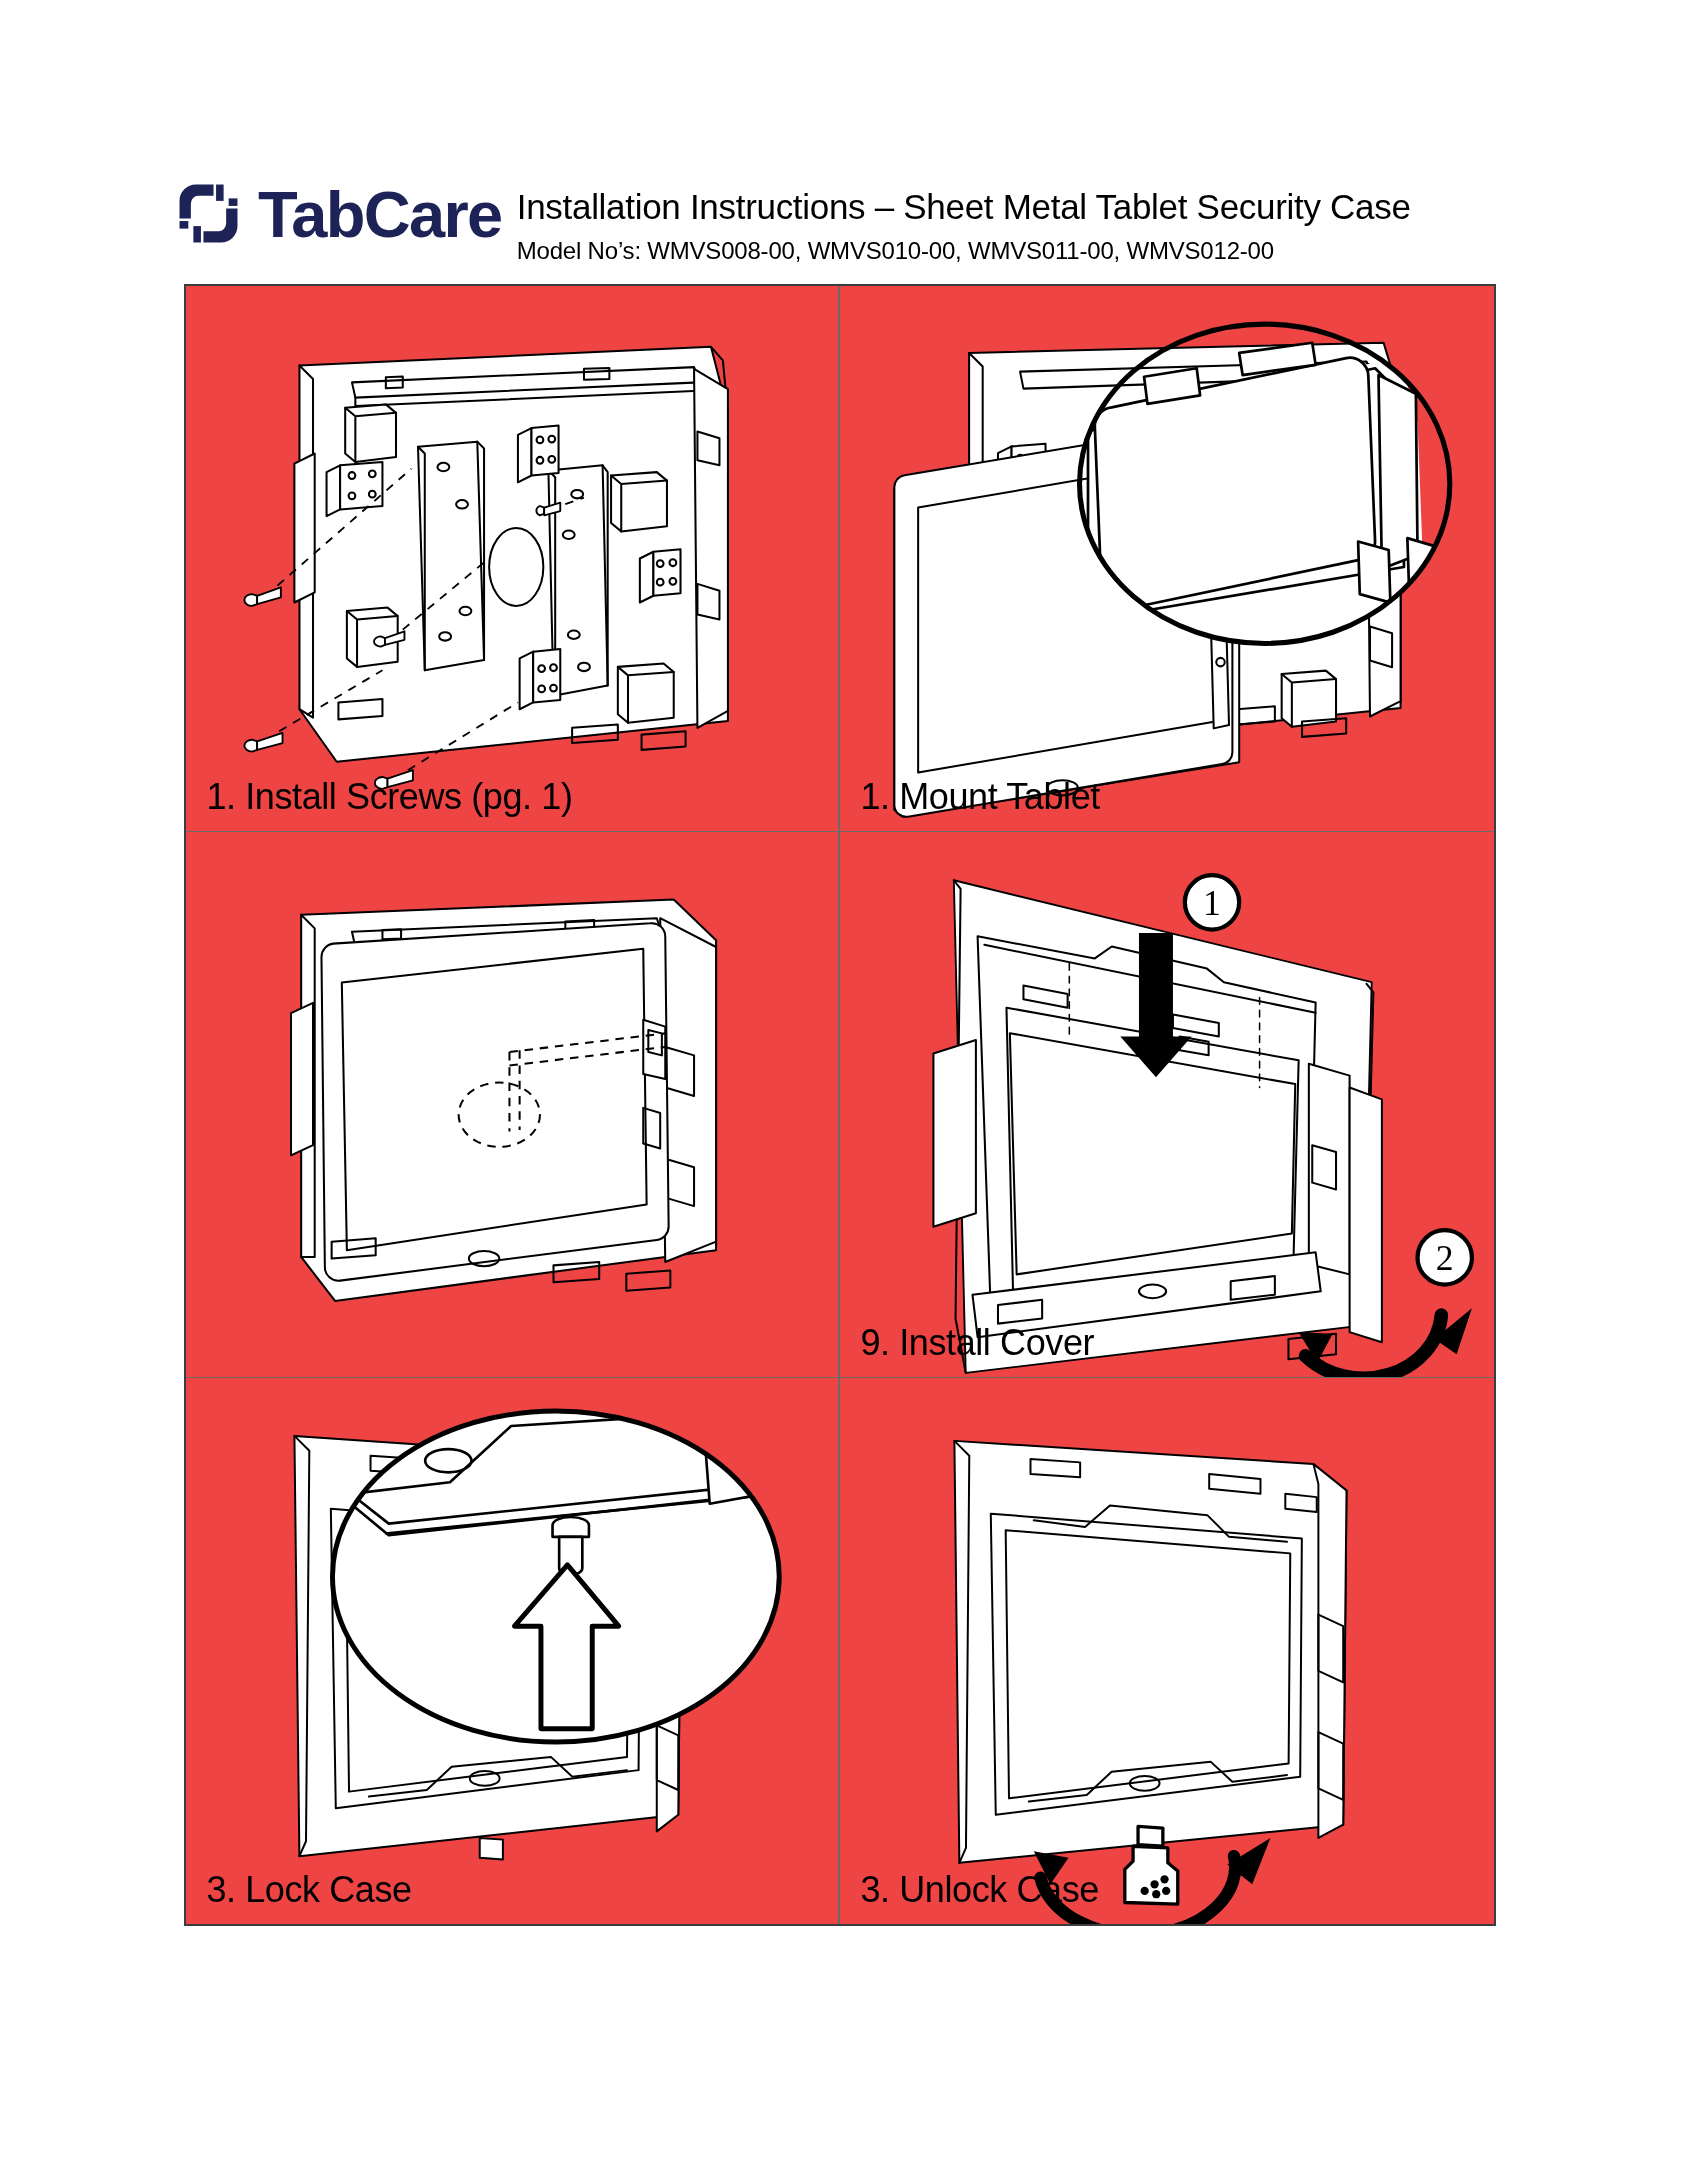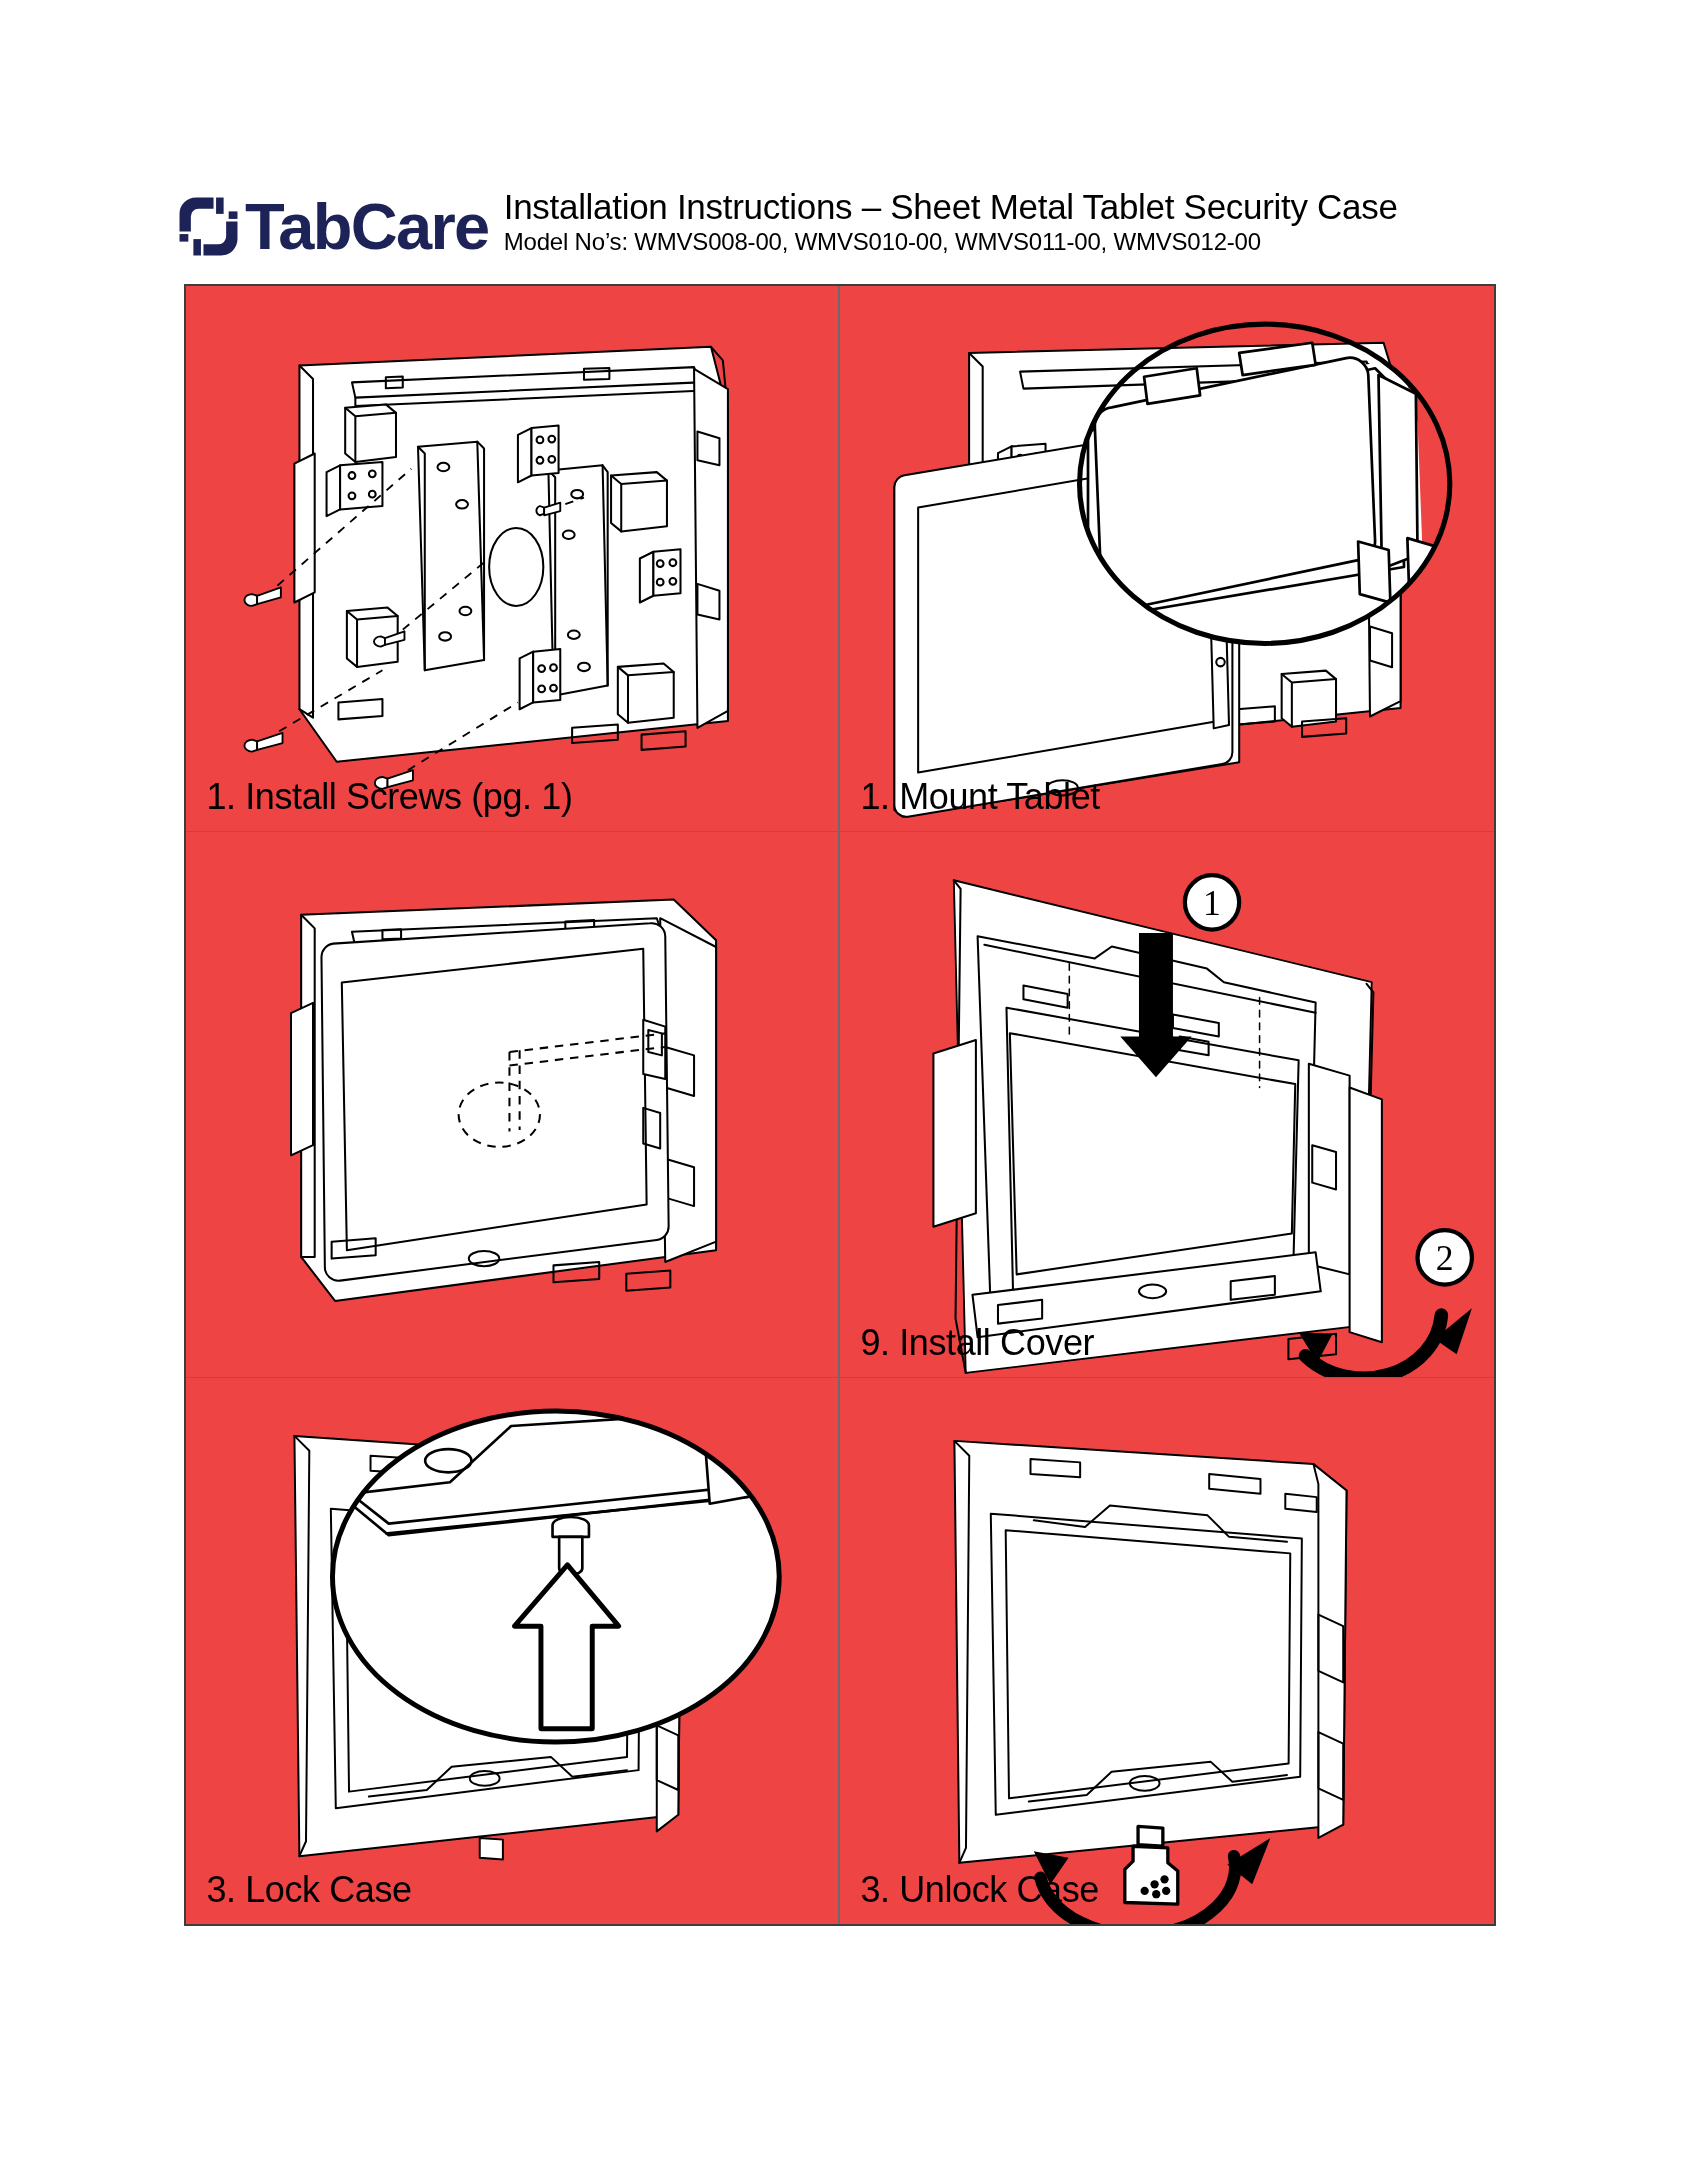--- a/index.html
+++ b/index.html
@@ -27,24 +27,24 @@
     position: absolute;
     left: 177px;
     top: 177px;
     width: 1322px;
     height: 101px;
     display: flex;
     align-items: flex-start;
   }
   .logo-block {
     display: flex;
-    align-items: center;
     height: 89px;
     flex: 0 0 auto;
     padding-top: 5.1px;
+    gap: 13px;
   }
   .logo-mark {
     width: 63px;
     height: 63px;
     flex: 0 0 auto;
     margin-right: 5.1px;
   }
   .logo-word {
     font-family: "Liberation Sans", sans-serif;
     font-weight: bold;
@@ -65,21 +65,21 @@
     letter-spacing: -0.3px;
     white-space: nowrap;
     color: #000;
   }
   .title-sub {
     font-size: 24px;
     line-height: 29px;
     letter-spacing: -0.2px;
     white-space: nowrap;
     color: #000;
-    margin-top: 0;
+    margin-top: 9px;
   }
 
   
   .grid {
     position: absolute;
     left: 184px;
     top: 284px;
     width: 1312px;
     height: 1642px;
     border: 2.6px solid #3d3d3d;

